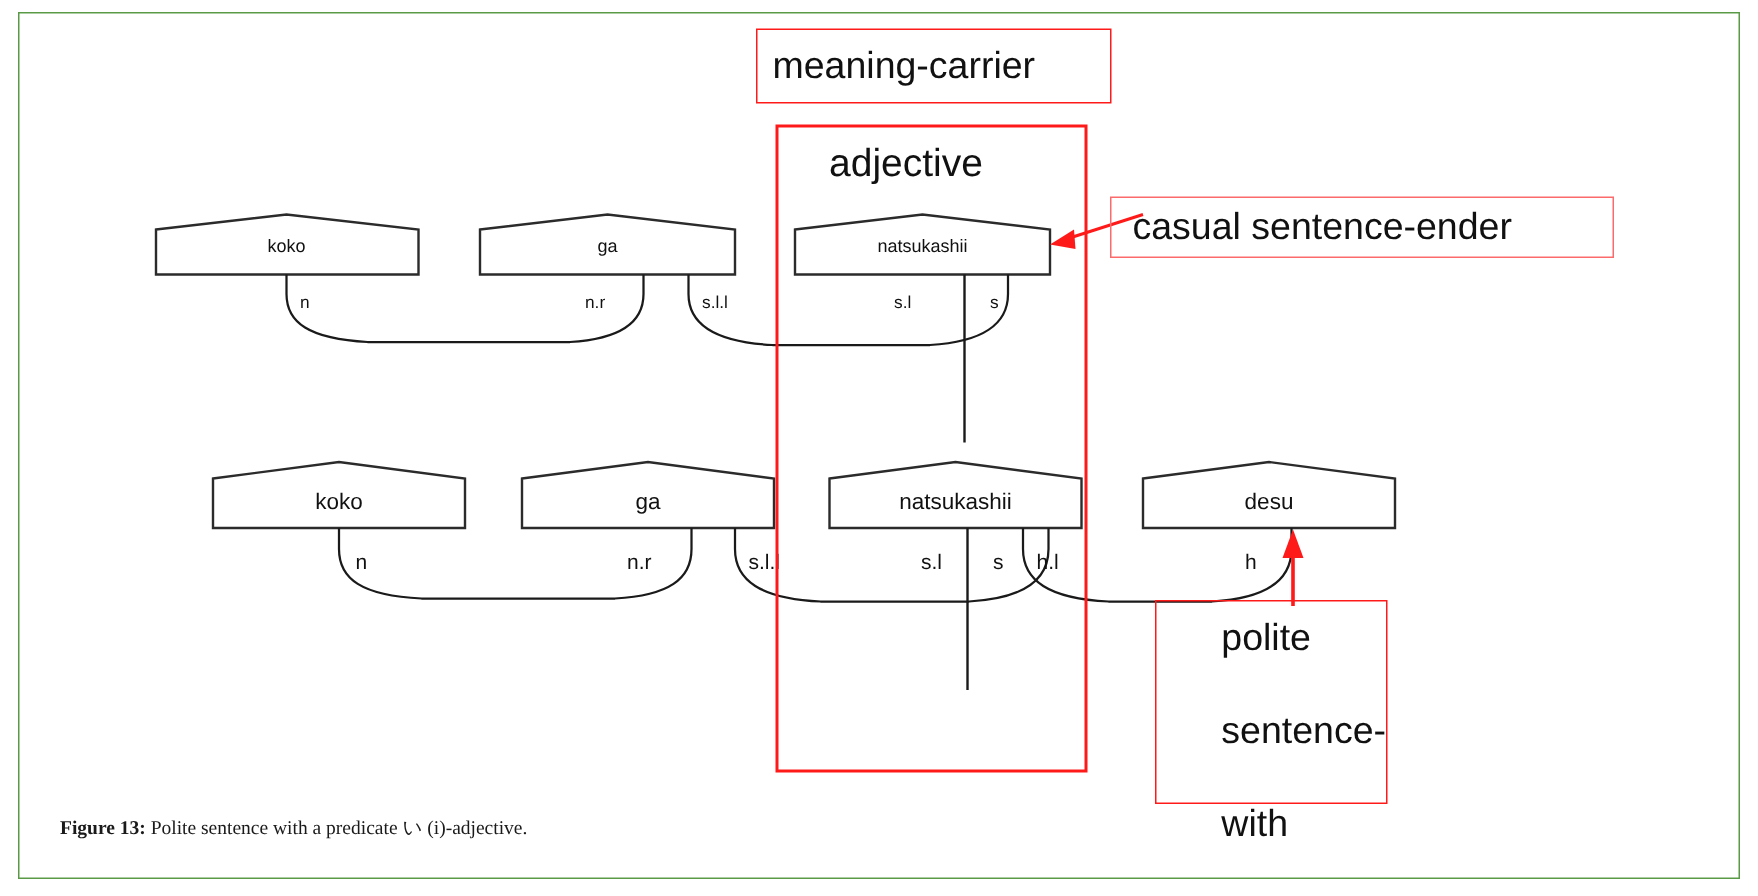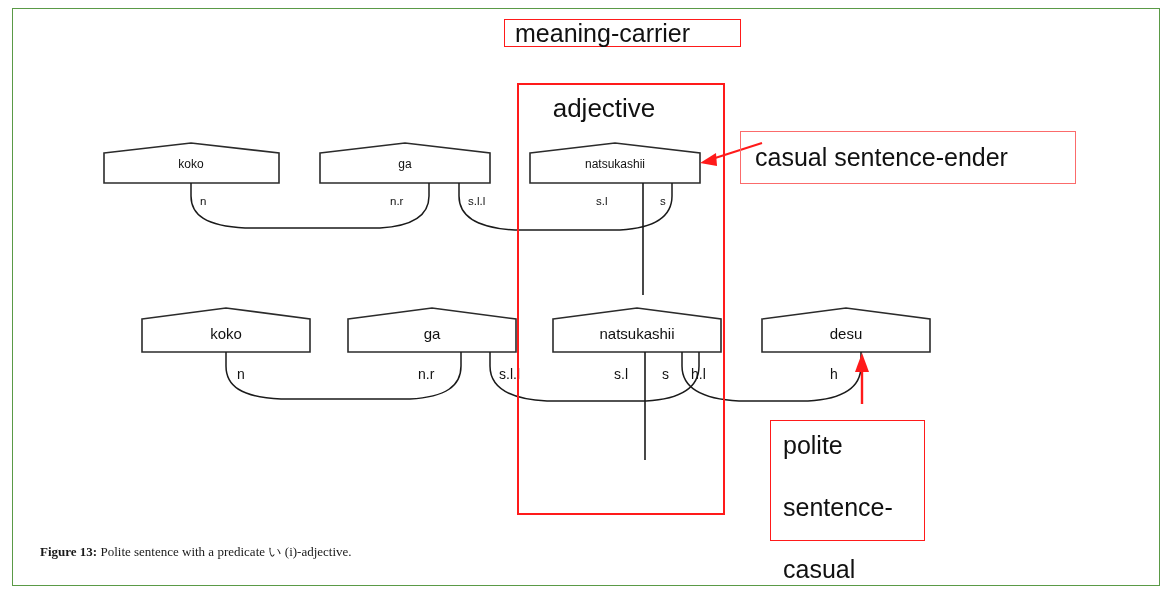--- a/index.html
+++ b/index.html
@@ -2,25 +2,25 @@
 <html><head>
 <meta charset="utf-8">
 <style>
   html,body{margin:0;padding:0;background:#ffffff;}
   body{width:1172px;height:597px;font-family:"Liberation Sans",sans-serif;position:relative;overflow:hidden;}
   #page{position:absolute;left:0;top:0;width:1172px;height:597px;}
   .page-border{position:absolute;left:12px;top:8px;width:1148px;height:578px;border:1.5px solid #5a9a46;box-sizing:border-box;}
   svg.diagram{position:absolute;left:0;top:0;width:1172px;height:597px;}
   .ann-box{position:absolute;box-sizing:border-box;border:1.6px solid #ff1a1a;background:transparent;display:flex;align-items:center;}
   .ann-box span{display:block;color:#111;}
-  #ann-meaning-carrier{left:504px;top:19px;width:237px;height:28px;padding-left:10px;}
+  #ann-meaning-carrier{left:504px;top:19px;width:237px;height:50px;padding-left:10px;}
   #ann-meaning-carrier span{font-size:25px;line-height:27px;}
-  #ann-casual{left:740px;top:131px;width:336px;height:53px;padding-left:14px;border-color:#fb6b6b;}
+  #ann-casual{left:740px;top:131px;width:336px;height:41px;padding-left:14px;border-color:#fb6b6b;}
   #ann-casual span{font-size:25px;line-height:27px;}
-  #ann-polite{left:770px;top:420px;width:155px;height:121px;padding-left:12px;align-items:flex-start;padding-top:9px;}
+  #ann-polite{left:770px;top:400px;width:155px;height:136px;padding-left:12px;align-items:flex-start;padding-top:9px;justify-content:flex-end;}
   #ann-polite span{font-size:25px;line-height:31px;}
   #ann-adjective-rect{left:517px;top:83px;width:208px;height:432px;border-width:2.4px;}
   #label-adjective{position:absolute;left:517px;top:93px;width:174px;text-align:center;font-size:26px;color:#111;}
   .caption{position:absolute;left:40px;top:543px;font-family:"Liberation Serif",serif;font-size:13px;color:#1a1a1a;}
   .caption b{font-weight:bold;}
   .wlabel{font-family:"Liberation Sans",sans-serif;font-size:12px;fill:#111;}
   .wlabel-big{font-family:"Liberation Sans",sans-serif;font-size:15px;fill:#111;}
   .linklabel{font-family:"Liberation Sans",sans-serif;font-size:11.5px;fill:#111;}
   .linklabel-big{font-family:"Liberation Sans",sans-serif;font-size:14px;fill:#111;}
   .wbox{fill:#ffffff;stroke:#2b2b2b;stroke-width:1.6;}
@@ -111,19 +111,19 @@
   </div>
 
   <div class="ann-box" id="ann-casual">
     <span>casual sentence-ender</span>
   </div>
 
   <div class="ann-box" id="ann-polite">
     <span>
       <span>polite</span><br>
       <span>sentence-</span><br>
-      <span>casual</span>
+      <span>with</span>
     </span>
   </div>
 
   <div class="caption"><b>Figure 13:</b><span> Polite sentence with a predicate い (i)-adjective.</span></div>
 
 </div>
 
 </body></html>

